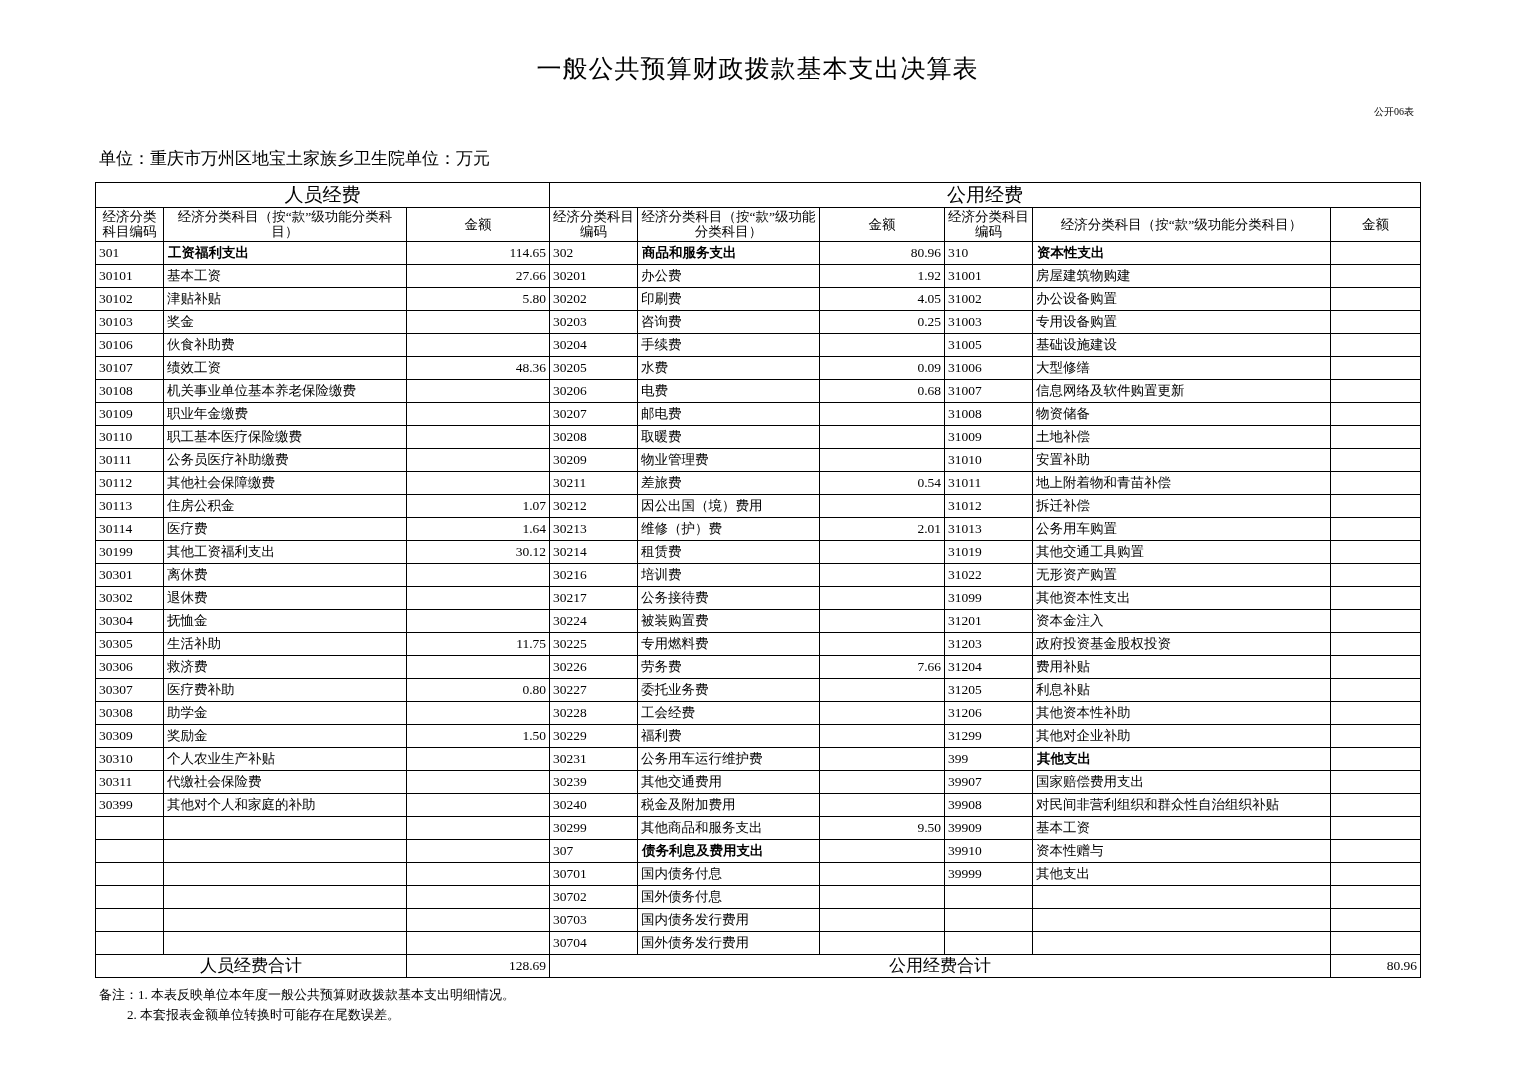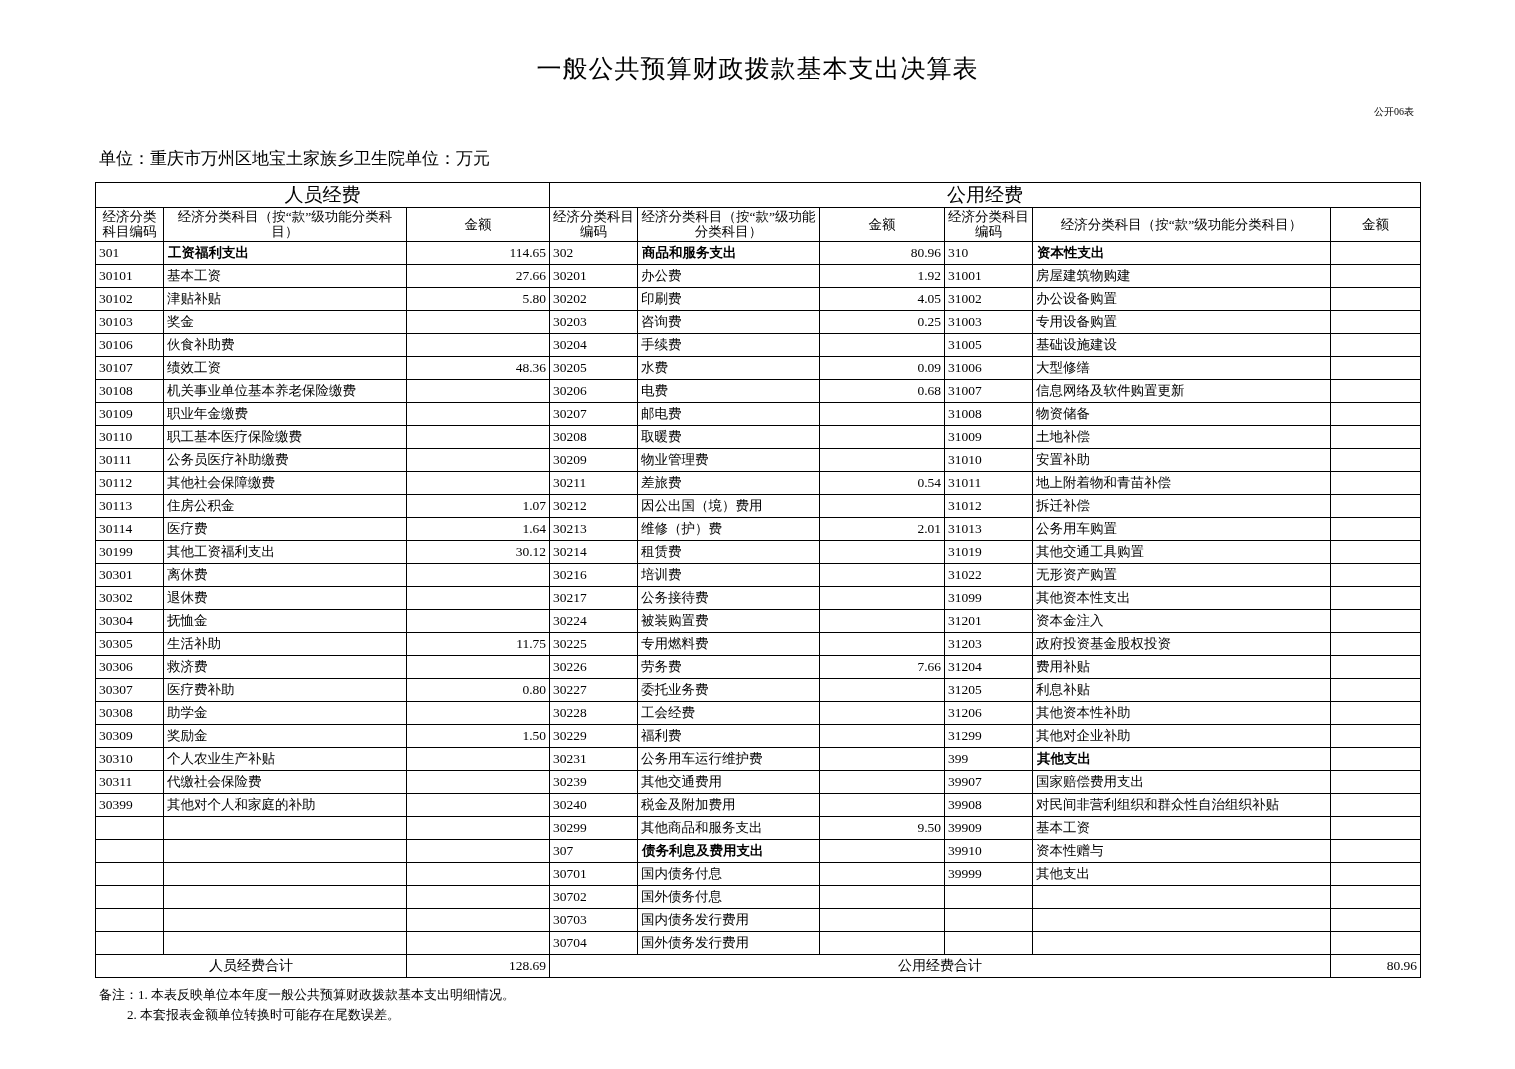--- a/index.html
+++ b/index.html
@@ -81,21 +81,21 @@
   .amt {
     text-align: right;
     padding-right: 4px;
   }
   .bold {
     font-weight: bold;
   }
   .total-label {
     text-align: center;
     font-weight: bold;
-    font-size: 14px;
+    font-size: 17px;
   }
   .notes {
     font-size: 13px;
     margin-top: 7px;
     line-height: 1.55;
     padding-left: 4px;
   }
   .notes .ln2 {
     padding-left: 28px;
   }

